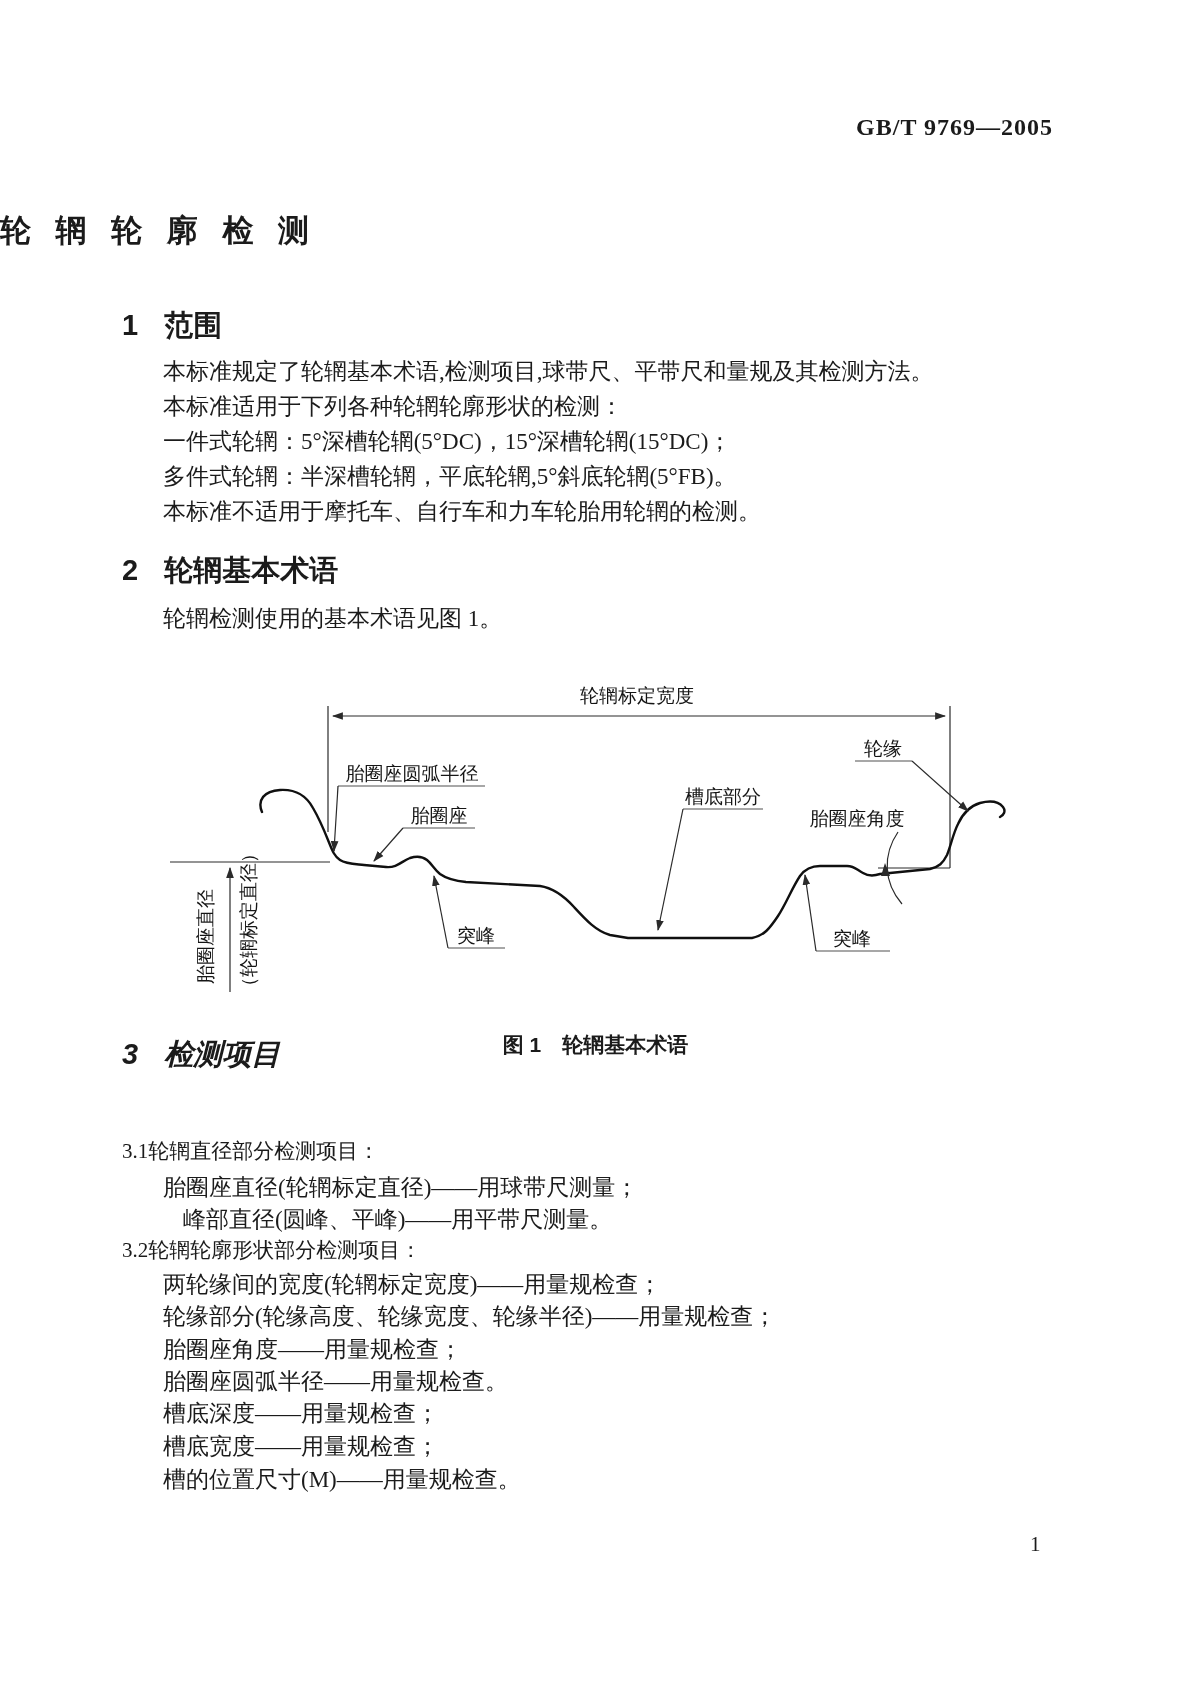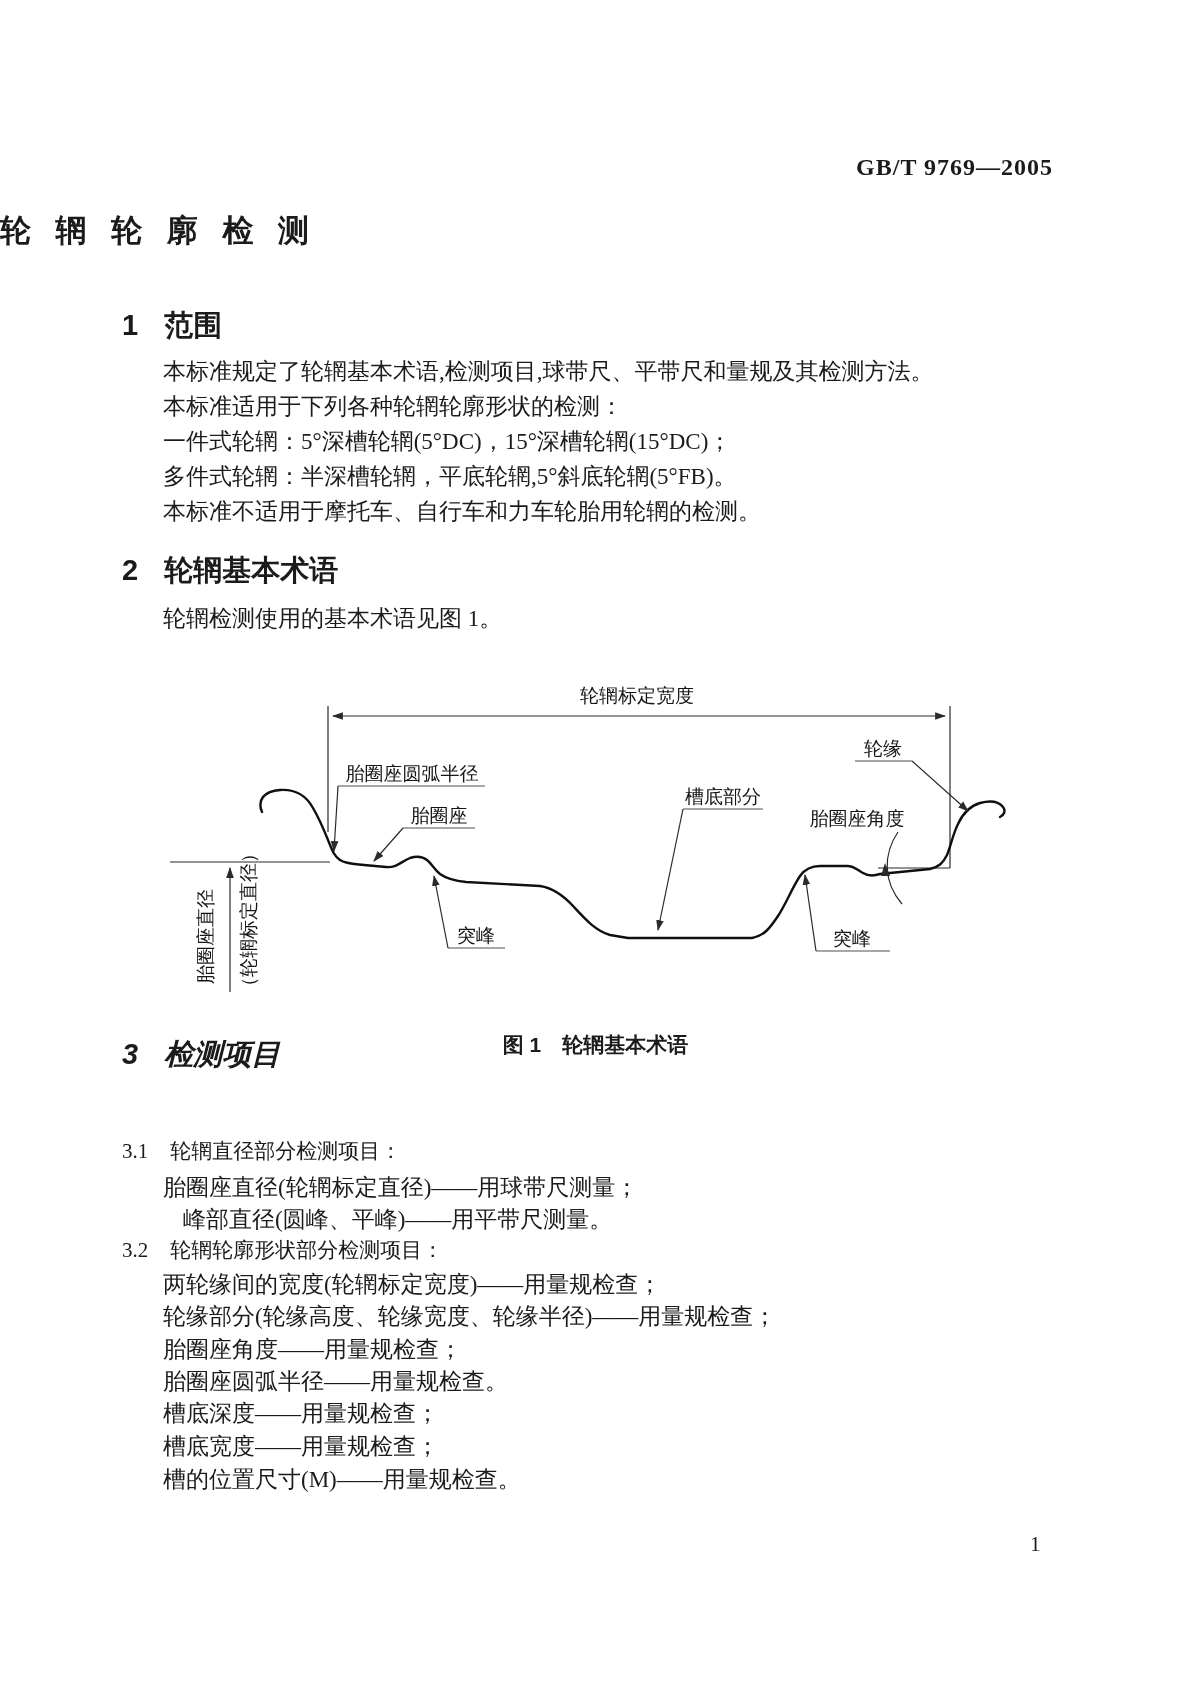--- a/index.html
+++ b/index.html
@@ -9,21 +9,20 @@
     margin:0 auto;
     background:#ffffff;
     color:#1b1b1b;
     font-family:"Liberation Serif",serif;
     overflow:hidden;
   }
   .hdr{
     position:absolute;top:114px;right:138px;
     font-weight:bold;font-size:24px;letter-spacing:1px;
     font-family:"Liberation Serif",serif;
-    margin-top:40px;
   }
   .doc-title{
     position:absolute;top:210px;left:0;right:74px;
     font-family:"Liberation Sans",sans-serif;
     font-weight:bold;font-size:31px;
     letter-spacing:8px;
   }
   .sec-h{
     position:absolute;left:122px;
     font-family:"Liberation Sans",sans-serif;
@@ -32,21 +31,21 @@
   }
   .sec-h .num{display:inline-block;margin-right:26px;}
   .bline{
     position:absolute;left:163px;
     font-size:23px;white-space:nowrap;
   }
   .nline{
     position:absolute;left:122px;
     font-size:21px;white-space:nowrap;
   }
-  .nline .num{display:inline-block;margin-right:22px;font-family:Liberation Serif, serif;}
+  .nline .num{display:inline-block;font-family:Liberation Serif, serif;}
   .fig-caption{
     position:absolute;top:1031px;left:0;width:100%;
     text-align:center;
     font-family:"Liberation Sans",sans-serif;
     font-weight:bold;font-size:21px;
   }
   .page-num{
     position:absolute;left:1030px;top:1532px;
     font-size:21px;
   }

